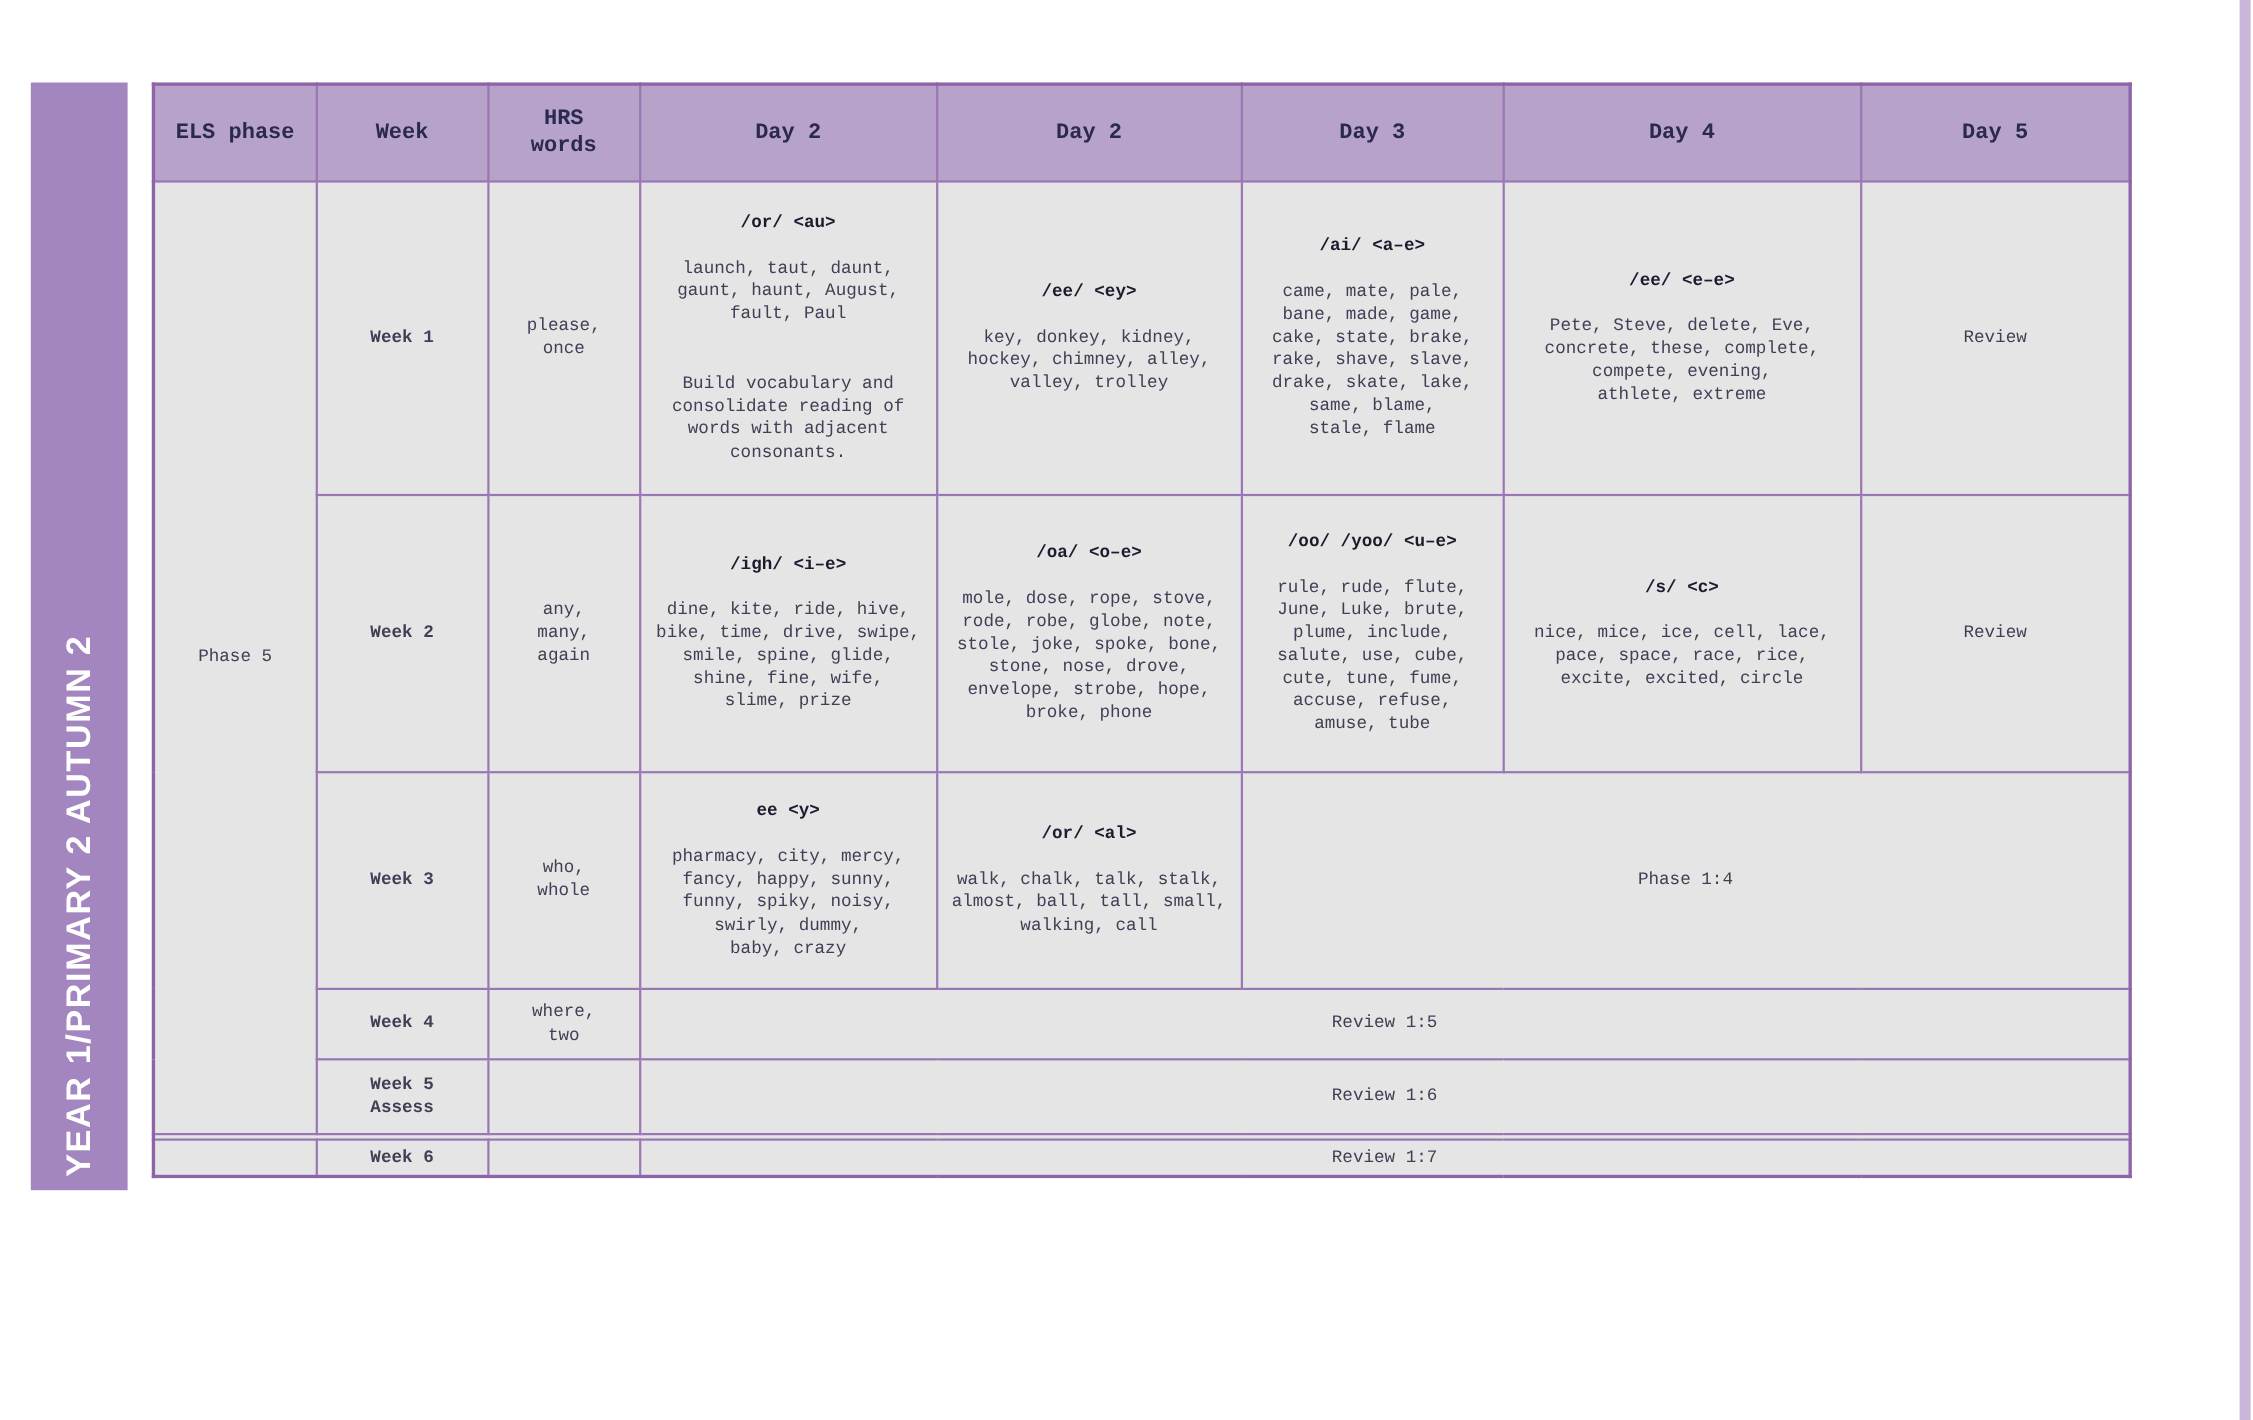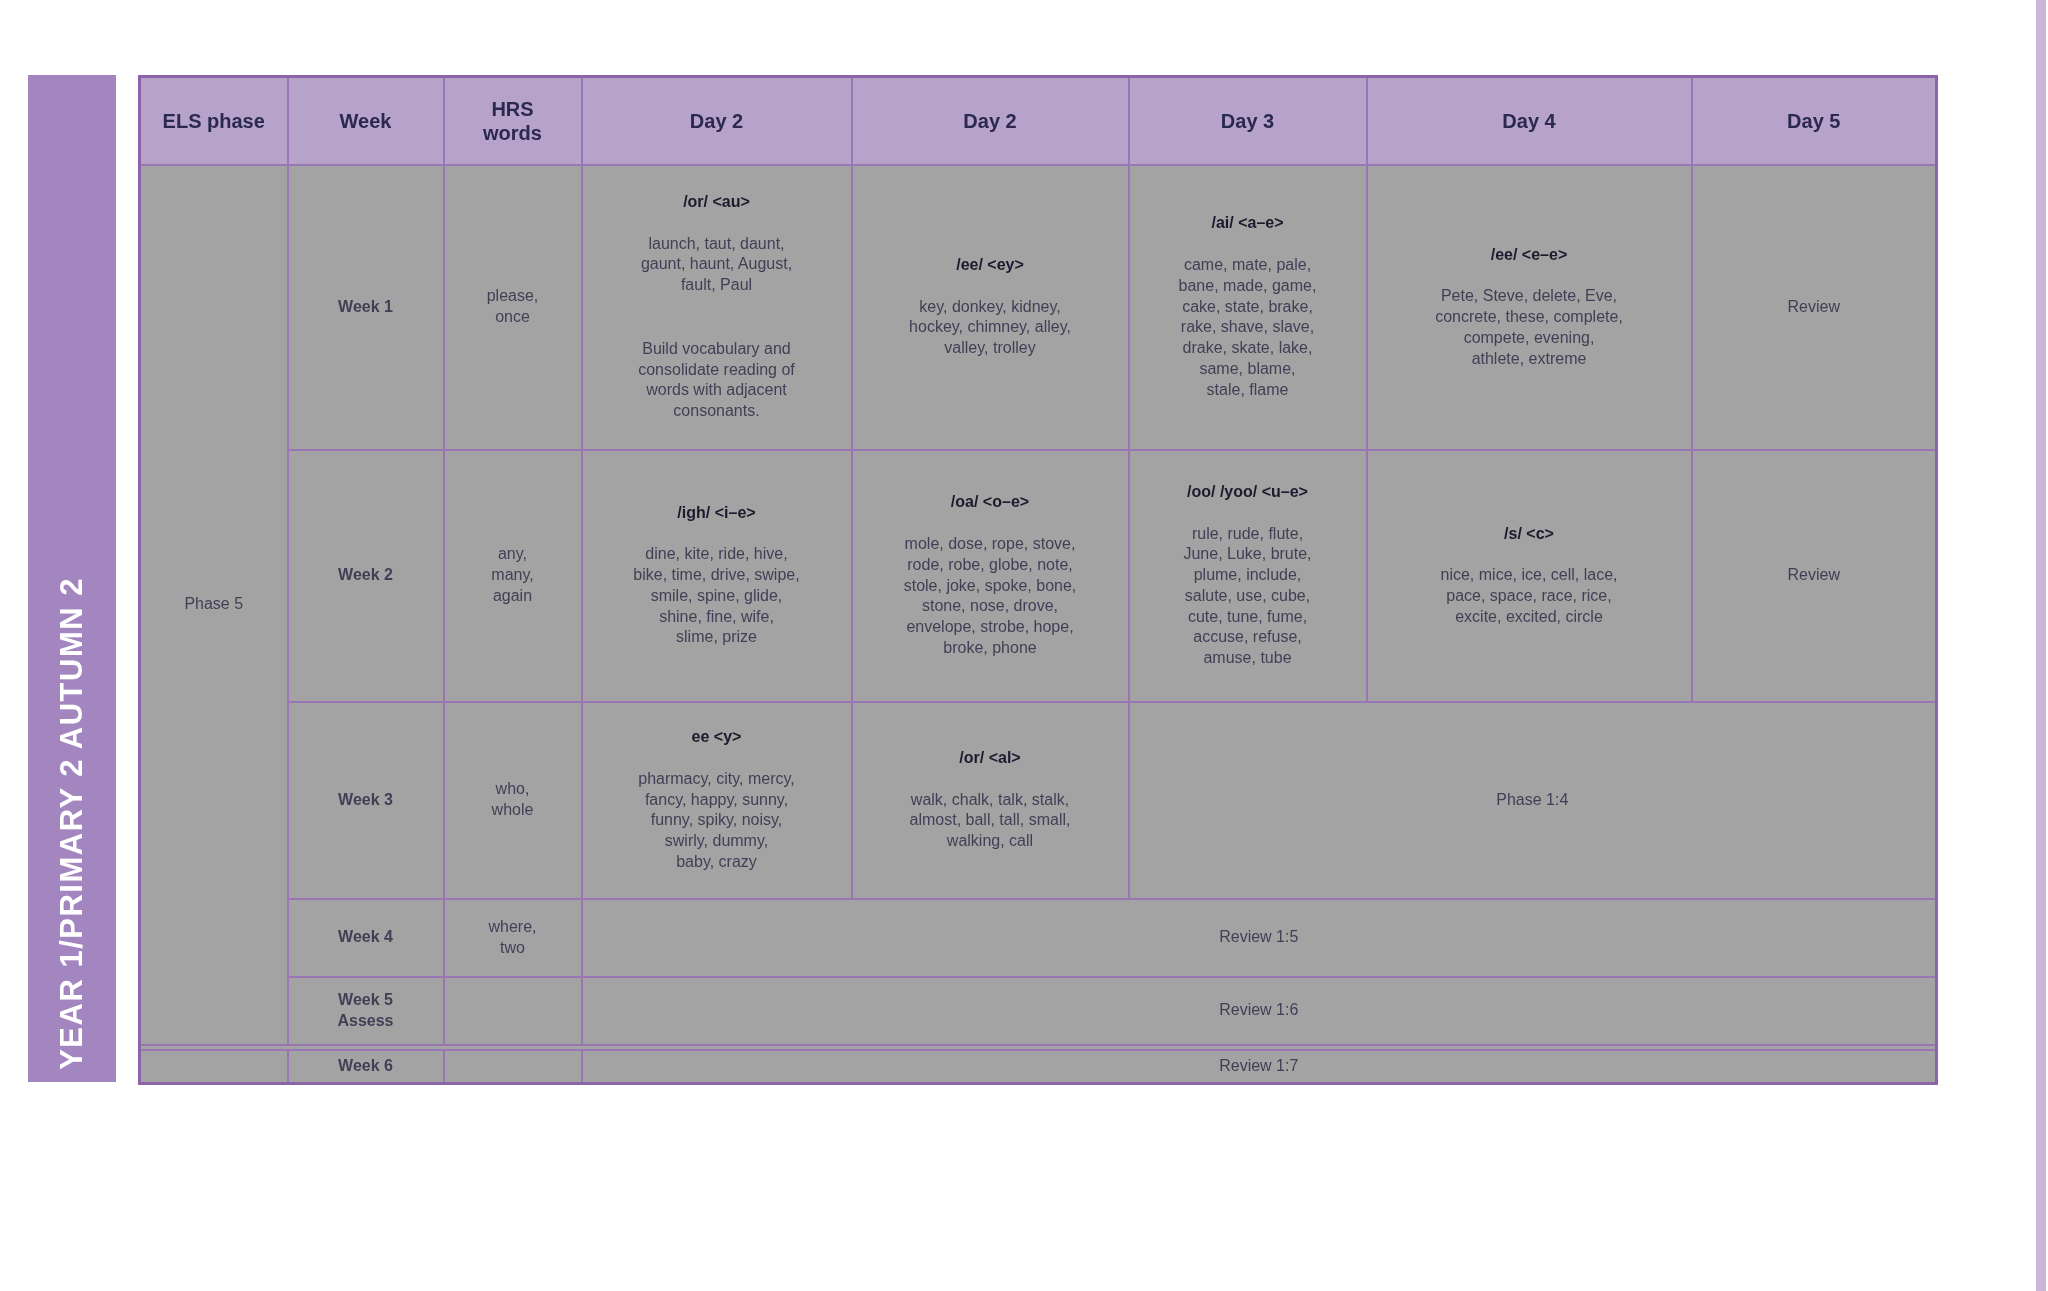--- a/index.html
+++ b/index.html
@@ -20,22 +20,23 @@
     padding-bottom:12px; box-sizing:border-box;
   }
   .banner-text {
     writing-mode:vertical-rl; transform:rotate(180deg);
     color:#ffffff; font-weight:bold; font-size:31px; letter-spacing:1.5px;
     white-space:nowrap;
   }
   
   table.grid {
     position:absolute; left:138px; top:75px;
-    border-collapse:collapse; table-layout:fixed; background:#a3a3a3;
+    border-collapse:collapse; table-layout:fixed; background:#e5e5e5;
     border:3px solid #8d63a9;
+    font-family:Liberation Mono, monospace;
   }
   .grid th, .grid td { border:2px solid #9b76b4; }
   .grid th {
     background:#b7a2c9; color:#2b2950; font-size:20px; font-weight:bold;
     text-align:center; vertical-align:middle; white-space:pre-line; line-height:1.2;
     padding:4px;
   }
   .grid td {
     color:#413f55; font-size:16px; text-align:center; vertical-align:middle;
     white-space:pre-line; line-height:1.3; padding:4px 6px; box-sizing:border-box;
@@ -178,21 +179,21 @@
       </td>
       <td>
         <div class="ph">/or/ &lt;al&gt;</div>
         <div>walk, chalk, talk, stalk,
 almost, ball, tall, small,
 walking, call</div>
       </td>
       <td colspan="3">Phase 1:4</td>
     </tr>
 
-    <tr style="height:78px">
+    <tr style="height:64px">
       <td class="week-cell">Week 4</td>
       <td>where,
 two</td>
       <td colspan="5">Review 1:5</td>
     </tr>
 
     <tr style="height:68px">
       <td class="week-cell">Week 5
 Assess</td>
       <td></td>

